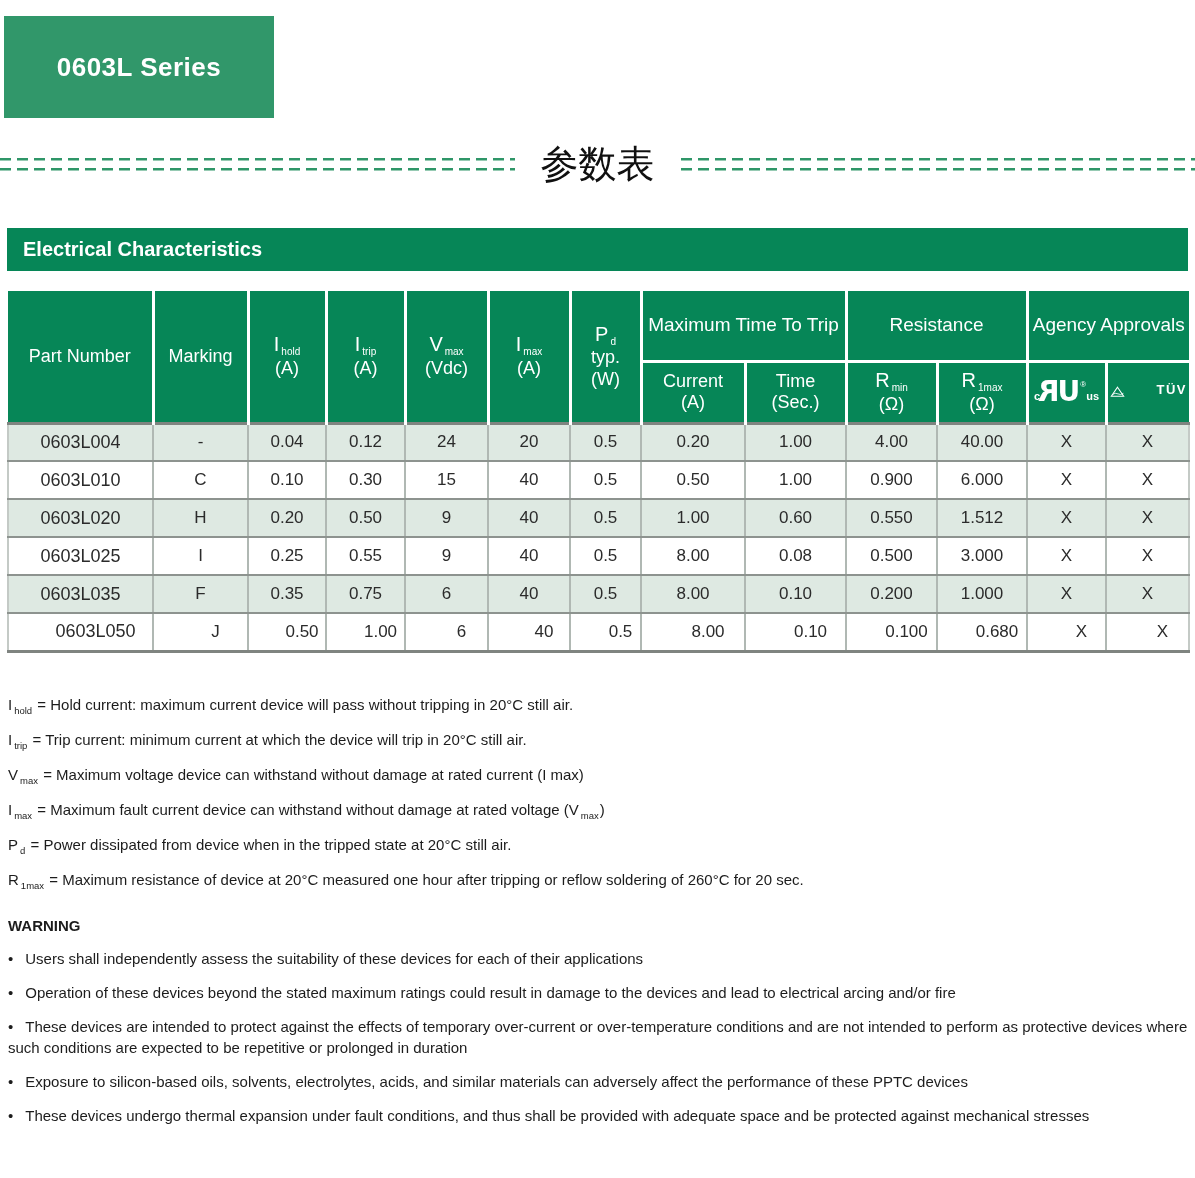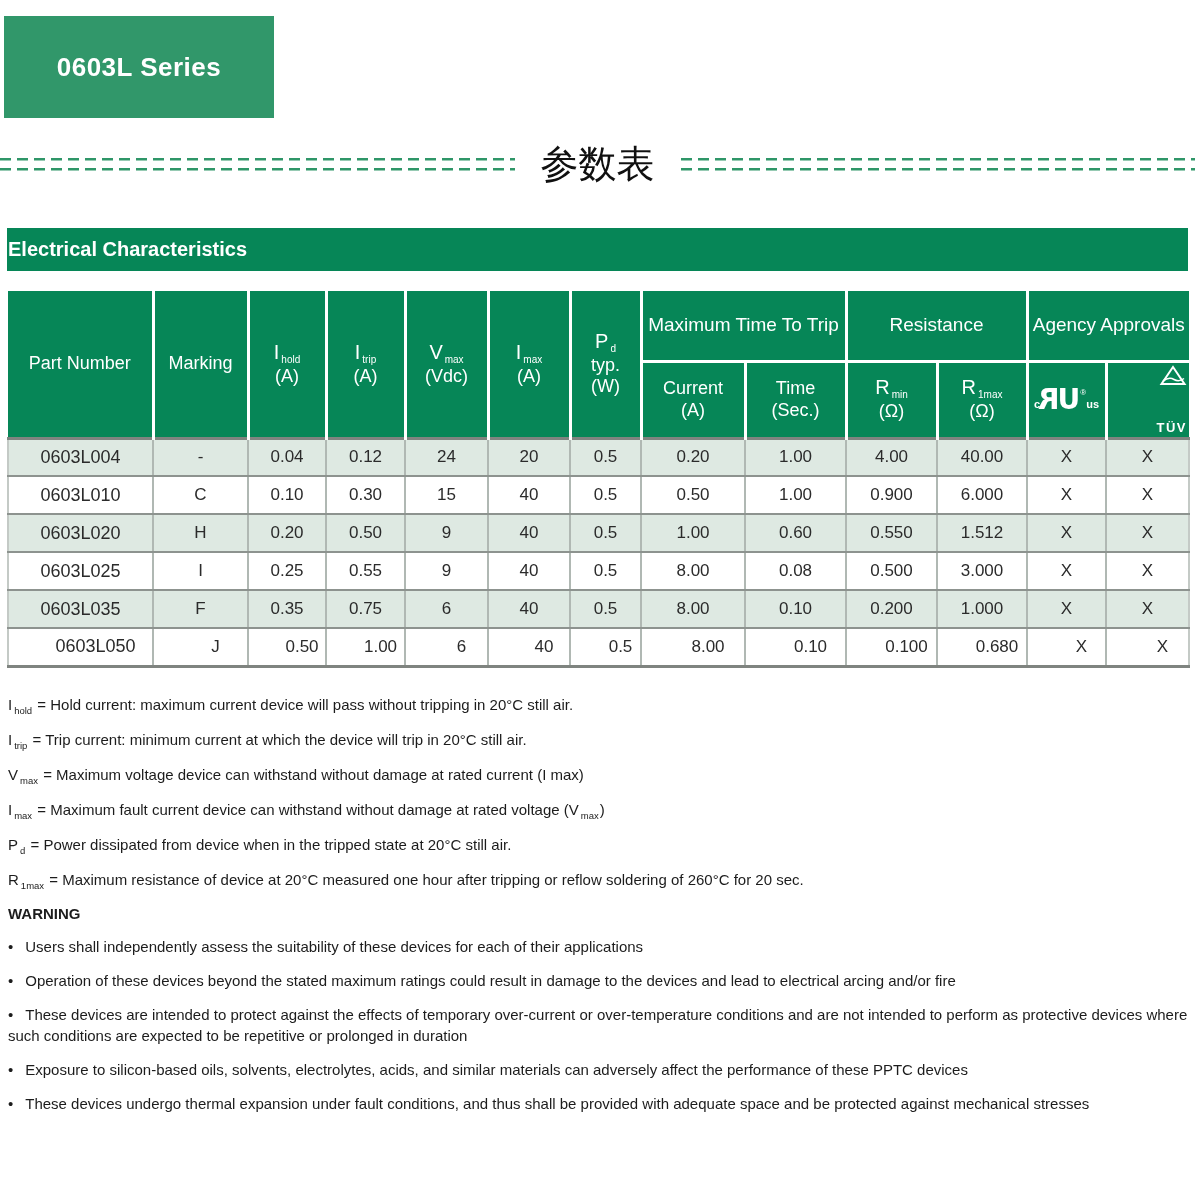--- a/index.html
+++ b/index.html
@@ -27,21 +27,21 @@
       repeating-linear-gradient(90deg, var(--dash-green,#2f9668) 0 11px, transparent 11px 17px) left bottom / 100% 2.5px no-repeat;
   }
   .cn-title {
     font-family:"DejaVu Serif","Liberation Serif",serif;
     font-size:38px; color:#101010; padding:0 26px; white-space:nowrap;
   }
   
   .section-bar {
     position:absolute; left:7px; top:228px; width:1181px; height:43px;
     background:var(--header-green,#068657); color:#fff;
-    font-size:20px; font-weight:bold; line-height:43px; padding-left:1px;
+    font-size:20px; font-weight:bold; line-height:43px; padding-left:16px;
   }
   
   .table-wrap { position:absolute; left:7px; top:291px; width:1181px; }
   table { width:1181px; border-collapse:collapse; table-layout:fixed; }
   thead th {
     background:var(--header-green,#068657); color:#fff; font-weight:normal;
     border:3px solid #fff; vertical-align:middle; text-align:center; padding:2px;
   }
   thead tr:first-child th { border-top:0; }
   thead th:first-child { border-left:0; }
@@ -64,29 +64,29 @@
   tbody tr:first-child td { border-top:3px solid #7f8480; }
   tbody tr:last-child td  { border-bottom:3px solid #7f8480;padding-left:30px; }
   tbody tr.alt td { background:var(--row-alt,#dee9e2); }
   
   .ul-logo { display:flex; align-items:center; justify-content:center; color:#fff; }
   .ul-c  { font-size:11px; font-weight:bold; align-self:flex-end; margin-bottom:4px; }
   .ul-ur { display:inline-block; transform:scaleX(-1); font-size:28px; font-weight:800;
            letter-spacing:-2px; font-family:"DejaVu Sans",sans-serif; line-height:1; }
   .ul-reg{ font-size:8px; align-self:flex-start; margin-top:2px; }
   .ul-us { font-size:11px; font-weight:bold; align-self:flex-end; margin-bottom:4px; }
-  .tuv-logo { display:flex; flex-direction:column; align-items:flex-end; color:#fff;gap:32px; }
+  .tuv-logo { display:flex; flex-direction:row; align-items:flex-start; color:#fff;gap:32px; }
   .tuv-logo svg { display:block; }
   .tuv-label { font-size:13px; font-weight:bold; letter-spacing:1.5px; margin-top:1px; }
   
   .notes { position:absolute; left:8px; top:694px; width:1182px; color:#1c1c1c; }
   .note { font-size:15px; line-height:22px; margin-bottom:7px; }
   .note sub { font-size:9.5px; vertical-align:-4px; margin:0 1px 0 2px; }
   .caution b { font-weight:bold; }
-  .warning-title { font-size:15px; font-weight:bold; margin:8px 0 14px 0; }
+  .warning-title { font-size:15px; font-weight:bold; margin:20px 0 14px 0; }
   .bullet { font-size:15px; line-height:21px; margin-bottom:13px; }
   .bullet .dot { font-size:15px; margin-right:12px; }
 </style>
 </head>
 <body>
 
 <div class="series-badge">0603L Series</div>
 
 <div class="title-row">
   <div class="dash-rule"></div>

